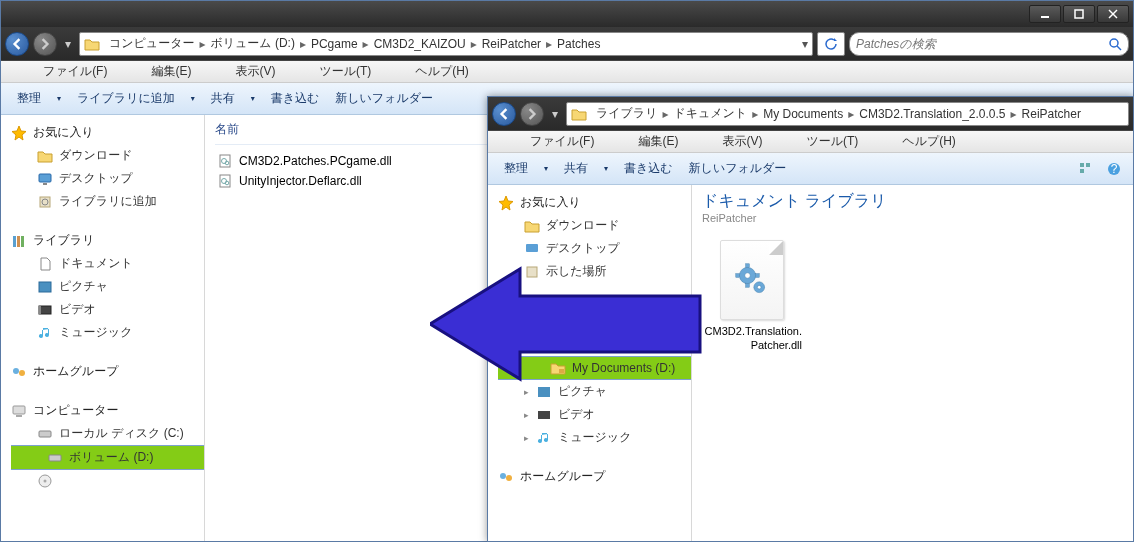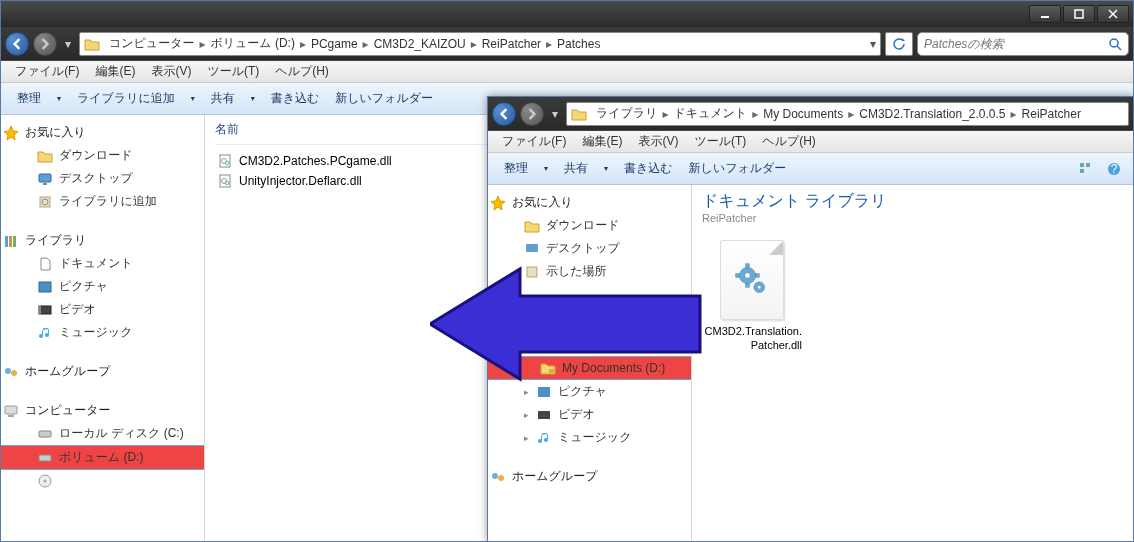--- a/index.html
+++ b/index.html
@@ -19,41 +19,41 @@
 .nav-btn-fwd { background: radial-gradient(circle at 30% 30%, #888, #555); border:1px solid #444; }
 .nav-dd { width: 14px; color: #ccc; display:flex;align-items:center;justify-content:center;cursor:pointer; }
 
 .addressbar { flex: 1; height: 24px; background: #fff; border: 1px solid #888; display: flex; align-items: center; padding: 0 4px; border-radius: 2px; }
 .folder-icon { width: 16px; height: 14px; margin-right: 6px; }
 .breadcrumb { display: flex; align-items: center; flex: 1; color: #333; }
 .bc-item { padding: 0 3px; cursor: pointer; white-space:nowrap; }
 .bc-sep { color: #666; padding: 0 2px; }
 .refresh-box { width: 28px; height:24px; background:#fff; border:1px solid #888; display:flex;align-items:center;justify-content:center; border-radius:2px;cursor:pointer; }
 
-.searchbar { width: 212px; height: 24px; background: #fff; border: 1px solid #888; display: flex; align-items: center; padding: 0 6px; border-radius: 5px; }
+.searchbar { width: 280px; height: 24px; background: #fff; border: 1px solid #888; display: flex; align-items: center; padding: 0 6px; border-radius: 10px; }
 .searchbar input { border: none; outline: none; flex: 1; color: #888; font-style: italic; background:transparent; }
 .search-icon { width:14px;height:14px;color:#2a6acf;cursor:pointer; }
 
 .menubar { height: 22px; background: linear-gradient(to bottom, #f7f7f7, #e5e5e5); display: flex; align-items: center; padding: 0 6px; border-bottom: 1px solid #ccc; }
-.menubar span { padding: 3px 8px; cursor: pointer; color: #333; }
+.menubar span { padding: 3px 8px; cursor: pointer; color: #333; margin-left: 28px; }
 
 .toolbar { height: 32px; background: linear-gradient(to bottom, #eef5fd, #d4e5f7); display: flex; align-items: center; padding: 0 8px; border-bottom: 1px solid #b0c8e0; }
 .tb-item { padding: 3px 8px; display: flex; align-items: center; gap: 16px; color: #1a3a6a; cursor: pointer; }
 .tb-dd { font-size: 8px; }
 .tb-right { margin-left: auto; display:flex; gap:6px; }
 .tb-icon { width:22px;height:22px;display:flex;align-items:center;justify-content:center;cursor:pointer;color:#3a6aaa; }
 
 .client { display: flex; height: calc(100% - 114px); background: #fff; }
 .client2 { height: calc(100% - 88px); }
 
 .sidebar { width: 204px; background: #fff; border-right: 1px solid #d8d8d8; overflow: hidden; padding: 6px 0; }
 .side-group { margin-bottom: 16px; }
-.side-item { display: flex; align-items: center; padding: 3px 8px 3px 2px; gap: 6px; cursor: pointer; color: #333; }
+.side-item { display: flex; align-items: center; padding: 3px 8px 3px 10px; gap: 6px; cursor: pointer; color: #333; }
 .side-item.l2 { padding-left: 36px; }
-.side-item.sel { background: #ef4444; border:1px solid #7da2ce; border-left:none; border-right:none; }
+.side-item.sel { background: #84cc16; border:1px solid #7da2ce; border-left:none; border-right:none;margin-left:10px; }
 .side-icon { width: 16px; height: 16px; flex: none; }
 .side-item.header { color:#222; }
 .expand { width:10px; color:#888; font-size:9px; margin-right:-4px; }
 
 .content { flex: 1; background: #fff; padding: 6px 10px; overflow:hidden; }
 .col-header { color: #2a4a8a; padding-bottom: 6px; border-bottom: 1px solid #e4ecf6; margin-bottom:6px; }
 .file-row { display: flex; align-items: center; gap: 6px; padding: 2px 2px; cursor: pointer; }
 .file-icon { width: 16px; height: 16px; flex:none; }
 
 .lib-title { font-size: 16px; color: #1a5aaa; font-weight: normal; }

